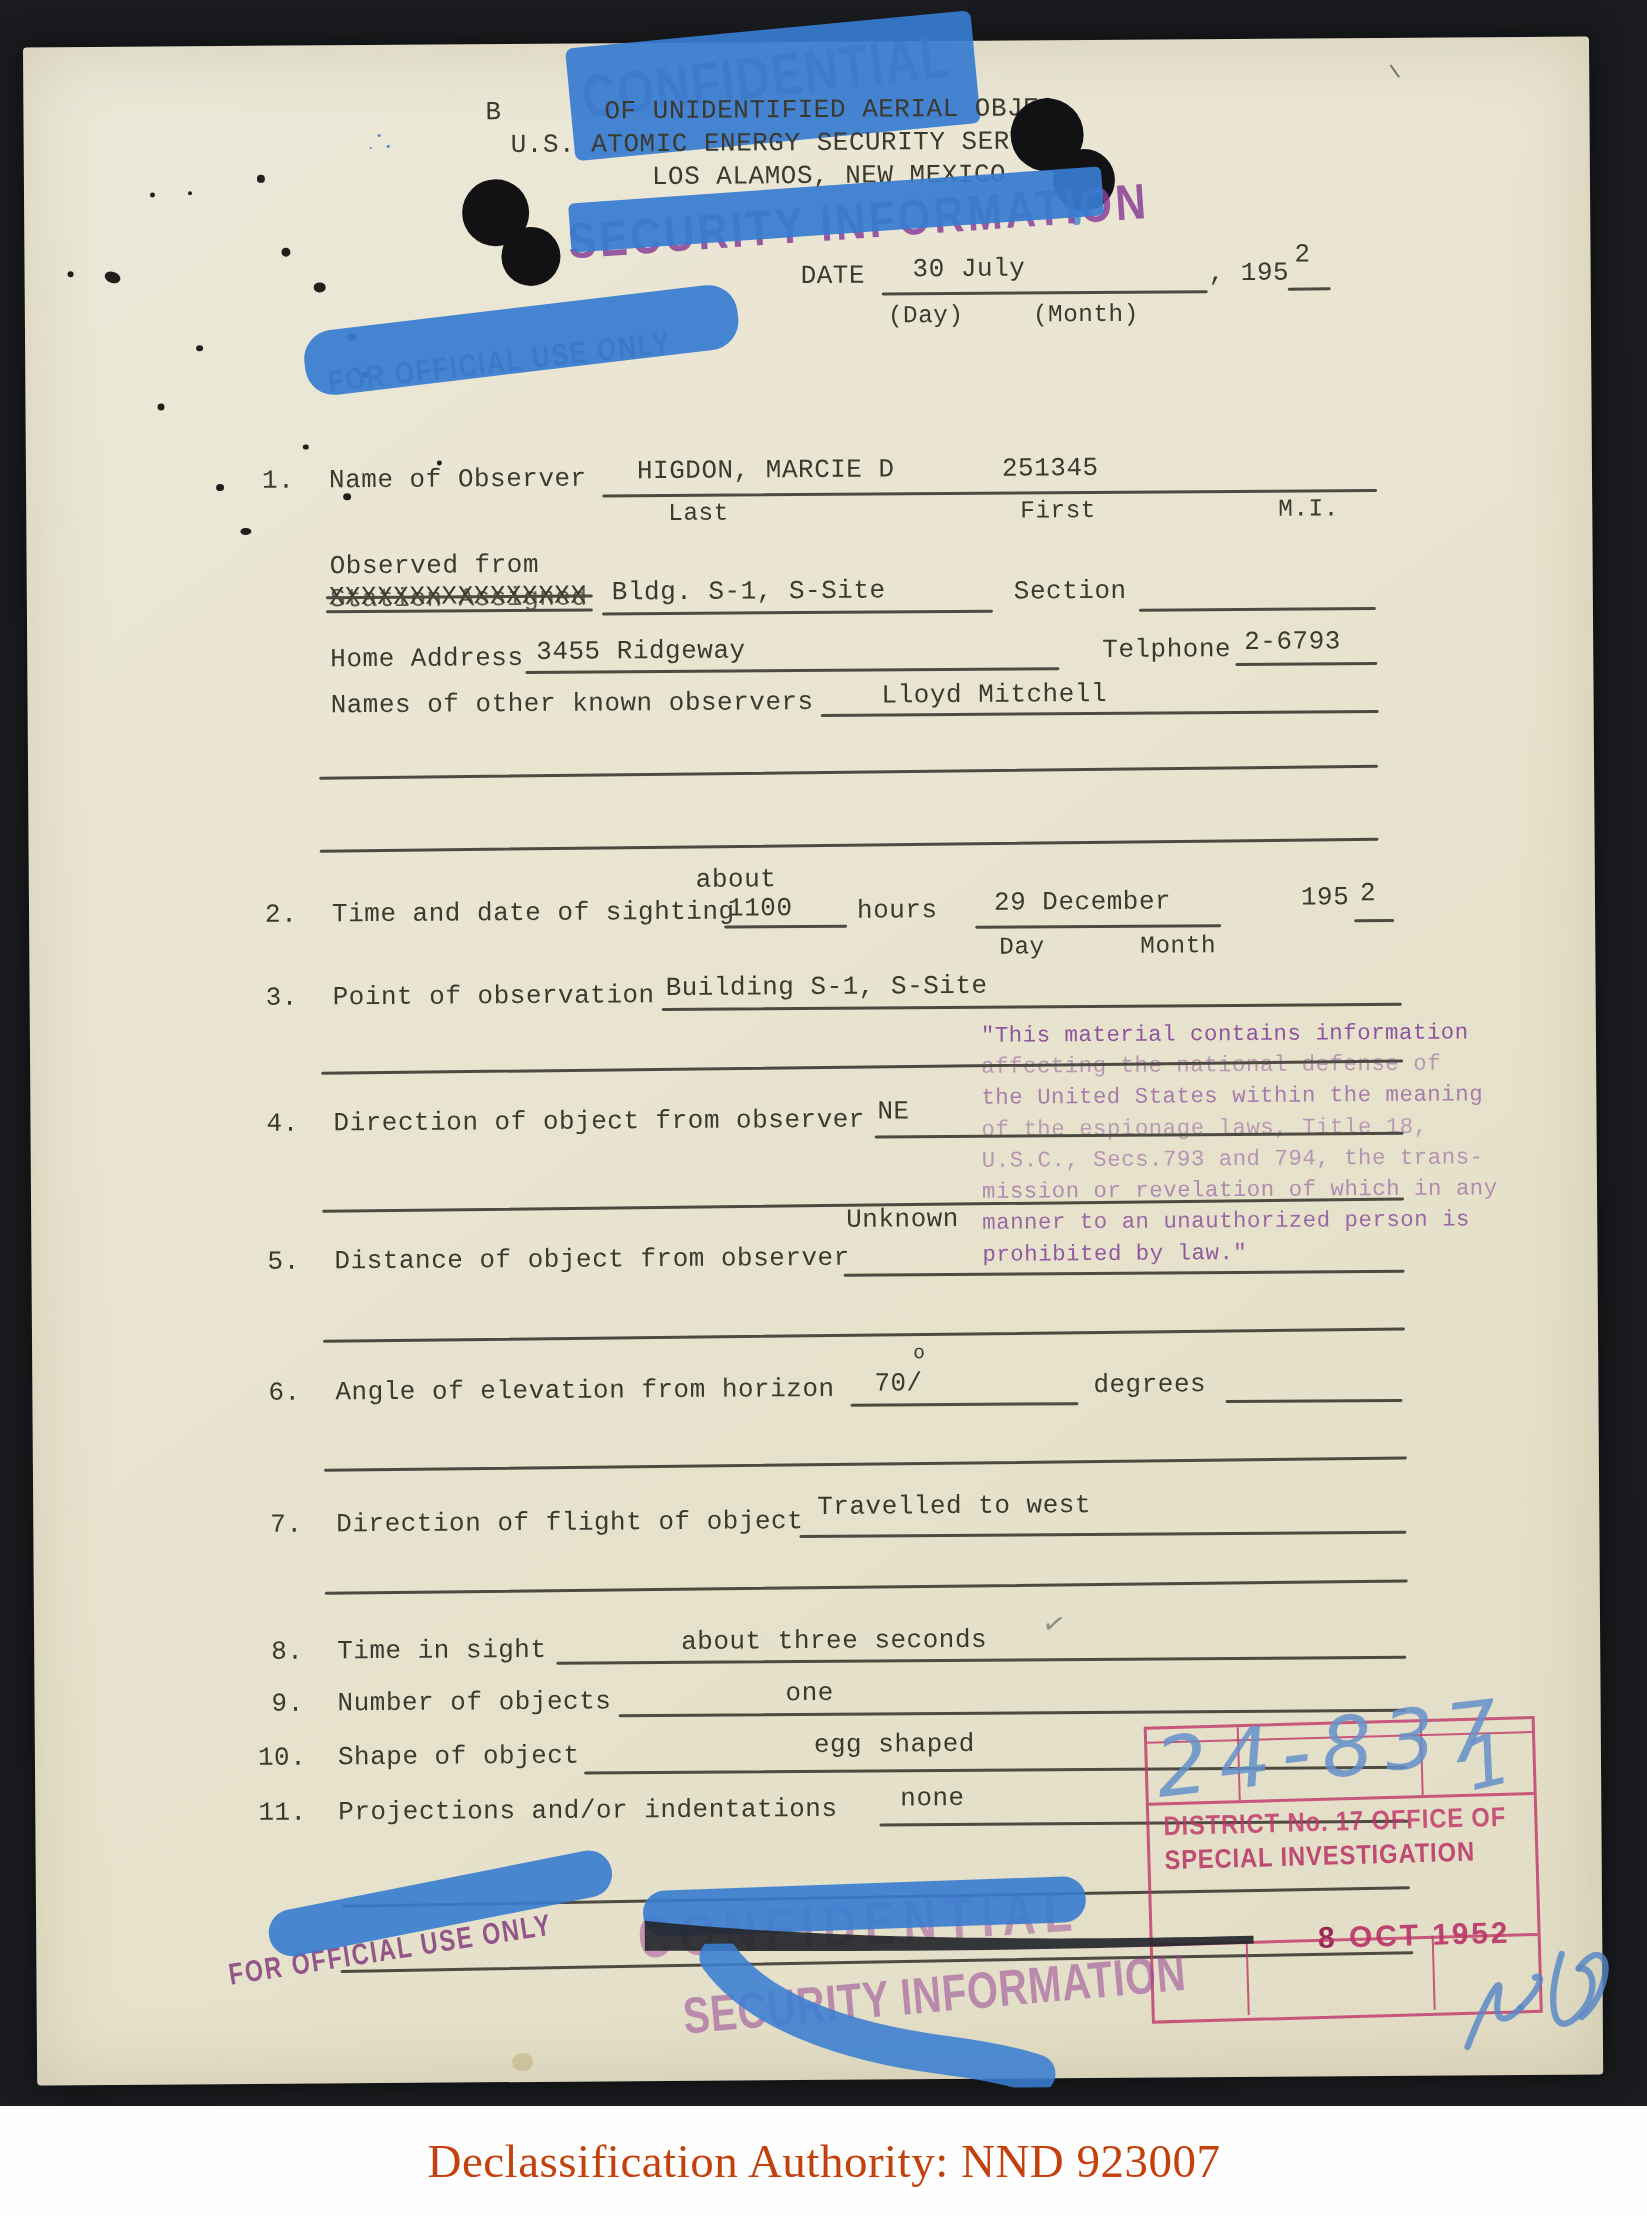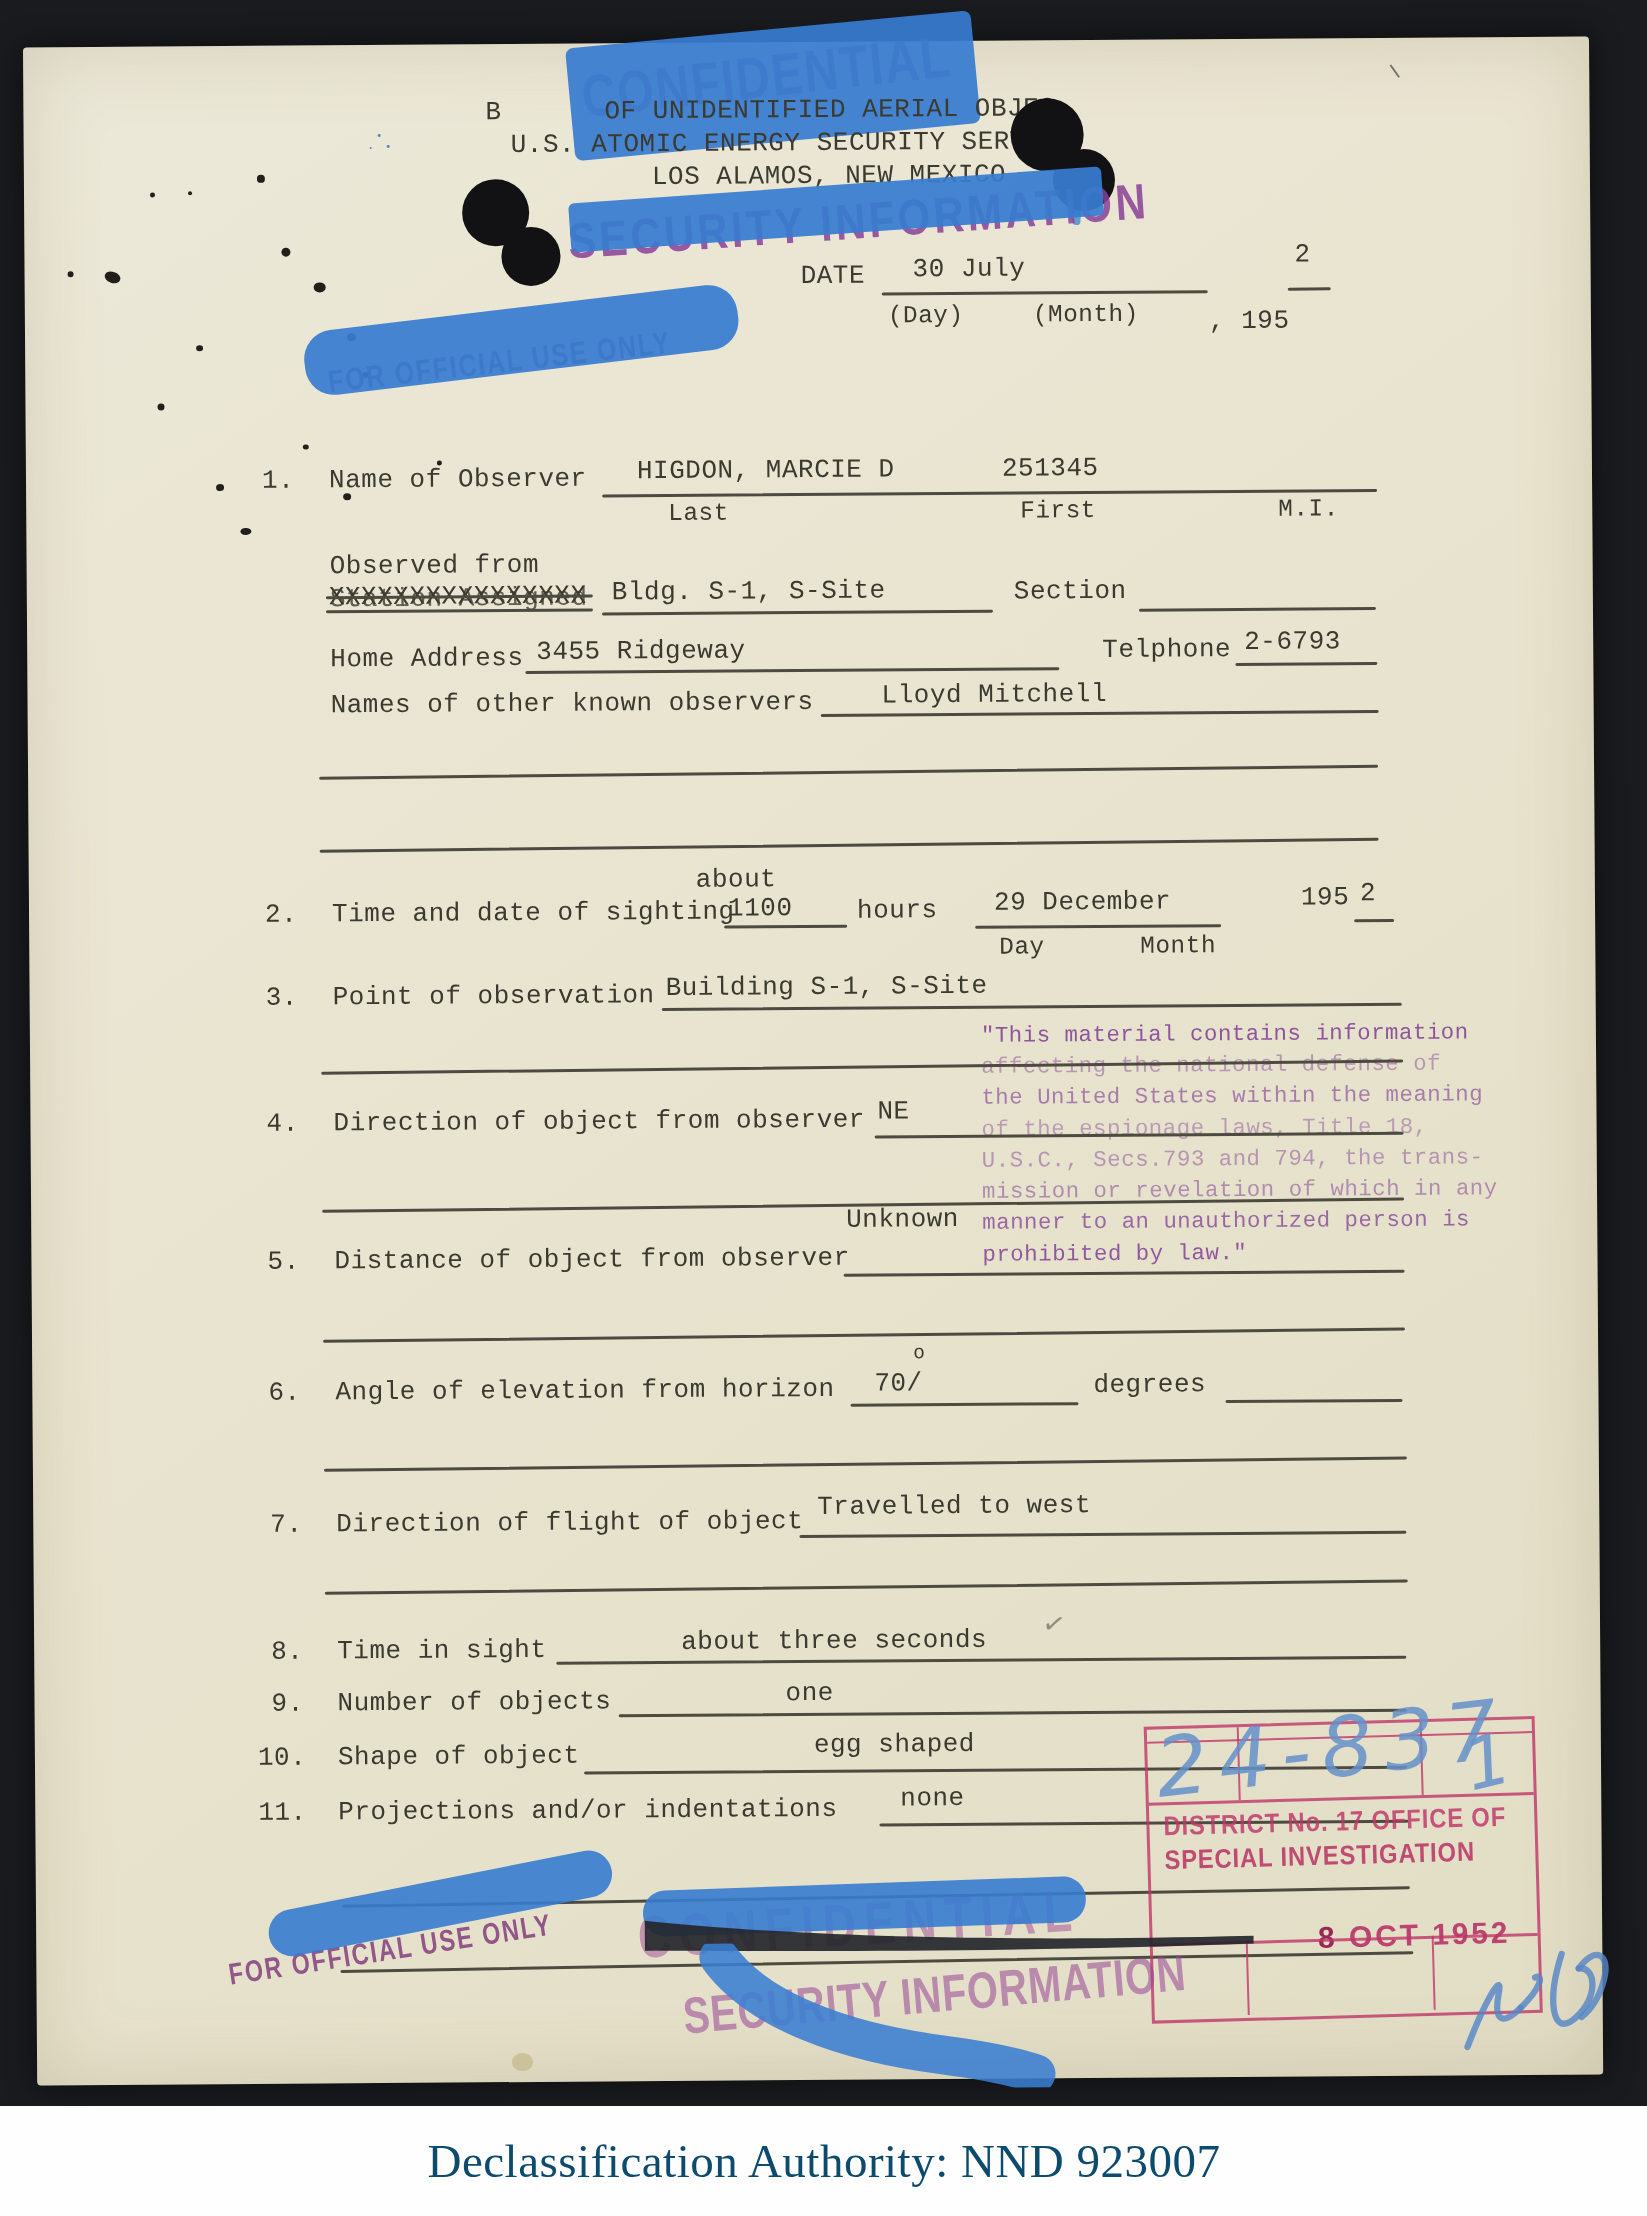--- a/index.html
+++ b/index.html
@@ -24,21 +24,21 @@
     font-size:22.4px;letter-spacing:0.5px;color:#8a4d9c;white-space:pre;}
   .blue{position:absolute;background:rgba(55,124,208,.93);border-radius:7.8px;}
   .blob{position:absolute;background:#121214;border-radius:50%;}
   .speck{position:absolute;background:#201f1b;border-radius:50%;}
   .bspeck{position:absolute;background:#4a85cc;border-radius:50%;}
   .hand{position:absolute;font-family:"DejaVu Sans",sans-serif;font-style:italic;
     color:rgba(100,144,202,.85);white-space:pre;}
   .boxline{position:absolute;background:rgba(191,53,104,.8);}
   .declass-strip{position:absolute;left:0;top:2106px;width:1648px;height:111px;background:#fefefe;}
   .declass-text{position:absolute;left:0;top:28px;width:100%;text-align:center;
-    font-family:"Liberation Serif",serif;font-size:47px;color:#0c4a6e;letter-spacing:0.5px;}
+    font-family:"Liberation Serif",serif;font-size:47px;color:#c2410c;letter-spacing:0.5px;}
   .struck{position:absolute;color:#3b3a30;}
 </style>
 </head>
 <body>
 
 <div class="content">
 
   <div class="paper"></div>
 
   <div class="speck abs" style="left:263px;top:171px;width:7.8px;height:7.8px;"></div>
@@ -78,21 +78,21 @@
   <div class="blob" style="left:468px;top:177px;width:67px;height:67px;"></div>
   <div class="blob" style="left:507px;top:225px;width:59px;height:59px;"></div>
 
   <div class="stamp" style="left:572px;top:211px;font-size:50px;letter-spacing:3.9px;color:rgba(138,64,152,.85);
               transform:rotate(-3.6deg) scaleX(.84);transform-origin:left top;">SECURITY INFORMATION</div>
   <div class="blue" style="left:574px;top:202px;width:534px;height:49px;transform:rotate(-3.6deg);transform-origin:left top;border-radius:5.9px;"></div>
 
   <div class="t" style="left:806px;top:262px;">DATE</div>
   <div class="t" style="left:918px;top:256px;">30 July</div>
   <div class="ul" style="left:887px;top:293px;width:326px;"></div>
-  <div class="t" style="left:1214px;top:262px;margin-top:48px;">, 195</div>
+  <div class="t" style="left:1214px;top:262px;">, 195</div>
   <div class="t" style="left:1300px;top:244px;">2</div>
   <div class="ul" style="left:1293px;top:291px;width:43px;"></div>
   <div class="t t50" style="left:893px;top:303px;">(Day)</div>
   <div class="t t50" style="left:1038px;top:303px;">(Month)</div>
 
   <div class="stamp" style="left:331px;top:361px;font-size:31px;letter-spacing:2.4px;color:rgba(118,44,126,.8);
               transform:rotate(-6.2deg) scaleX(.8);transform-origin:left top;">FOR OFFICIAL USE ONLY</div>
   <div class="blue" style="left:306px;top:330px;width:436px;height:65px;transform:rotate(-6.4deg);transform-origin:left top;border-radius:29px;"></div>
 
   <div class="t" style="left:266px;top:463px;">1.</div>

